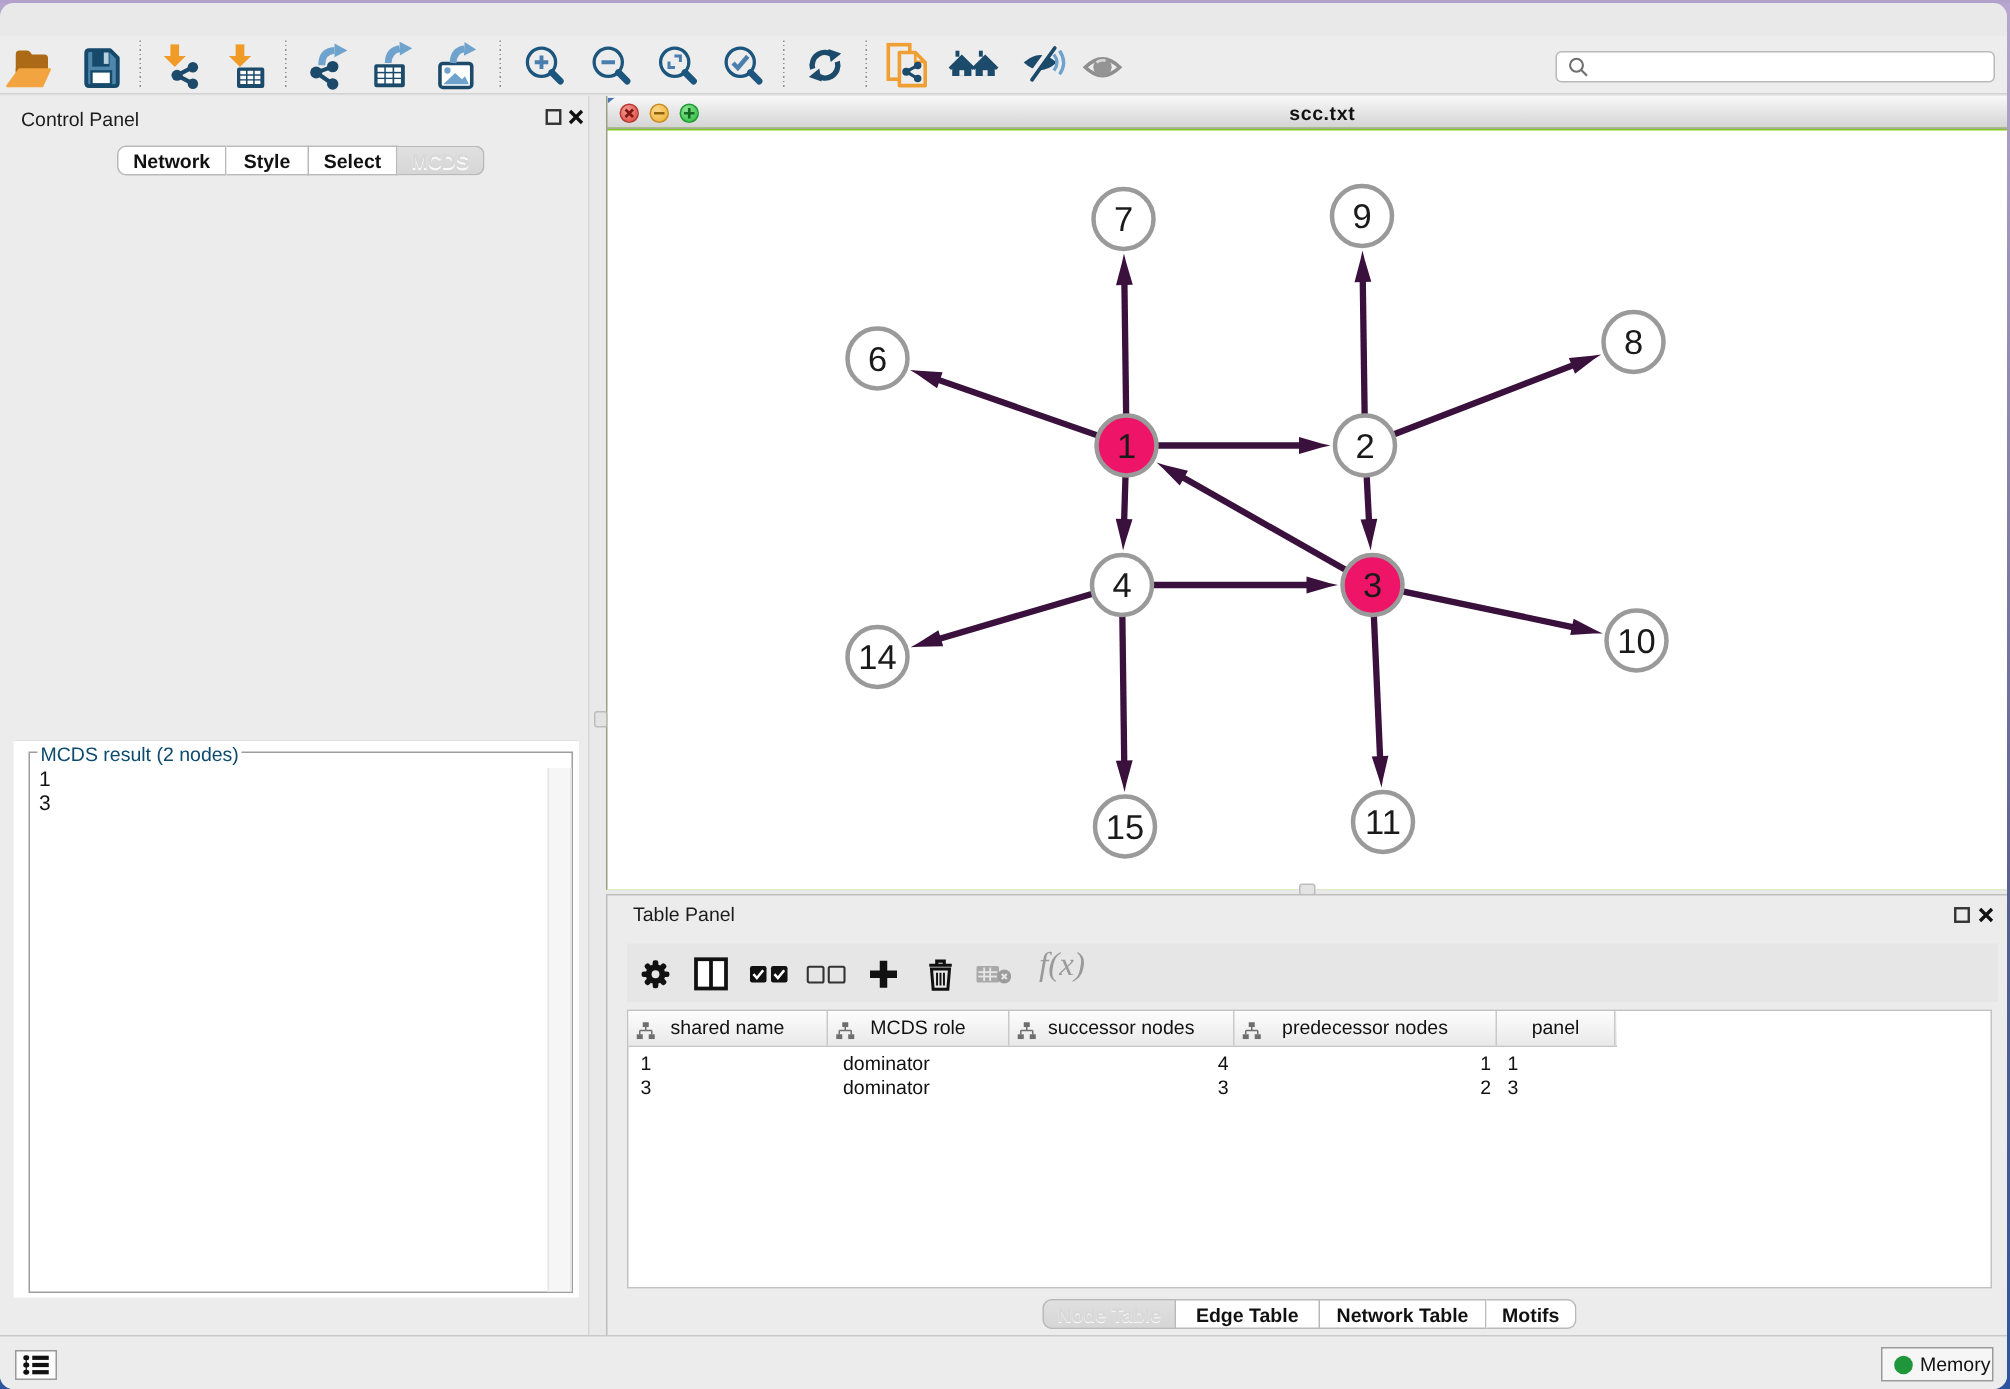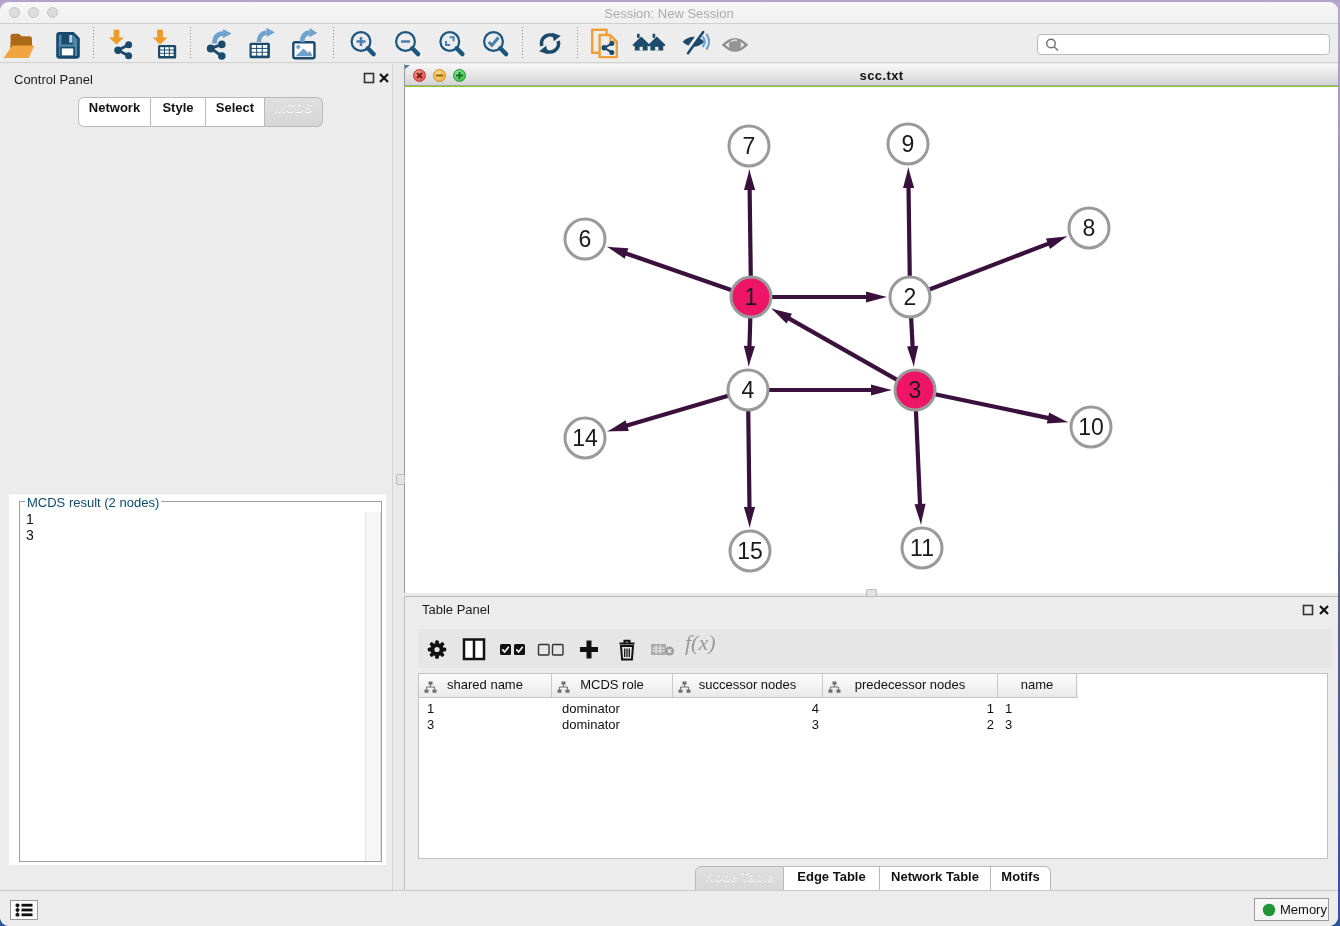--- a/index.html
+++ b/index.html
@@ -9,21 +9,21 @@
 .tl{position:absolute;top:5px;width:11px;height:11px;border-radius:50%;background:#dcdcdc;border:1px solid #c3c3c3;box-sizing:border-box;}
 #wtitle{position:absolute;top:4px;left:0;width:1338px;text-align:center;font-size:13px;color:#ababab;}
 
 #toolbar{position:absolute;left:0;top:22px;width:1338px;height:38px;background:#ededed;border-bottom:1px solid #d2d2d2;}
 .sep{position:absolute;top:3px;height:33px;width:1px;background-image:repeating-linear-gradient(#8f8f8f 0 1px,transparent 1px 3px);}
 #search{position:absolute;left:1037px;top:10px;width:293px;height:21px;background:#fff;border:1px solid #b9b9b9;border-radius:4px;box-sizing:border-box;}
 
 #cpanel{position:absolute;left:0;top:62px;width:392px;height:826px;background:#ececec;border-right:1px solid #d5d5d5;}
 #cptitle{position:absolute;left:14px;top:8px;font-size:13px;color:#1c1c1c;}
 .tabs{position:absolute;height:20px;display:flex;}
-.tab{height:30px;line-height:20px;text-align:center;font-size:13px;font-weight:bold;color:#111;background:#fff;border:1px solid #b9b9b9;border-left:none;box-sizing:border-box;}
+.tab{height:20px;line-height:20px;text-align:center;font-size:13px;font-weight:bold;color:#111;background:#fff;border:1px solid #b9b9b9;border-left:none;box-sizing:border-box;}
 .tab.first{border-left:1px solid #b9b9b9;border-radius:6px 0 0 6px;}
 .tab.last{border-radius:0 6px 6px 0;}
 .tab.sel{background:linear-gradient(#e0e0e0,#d6d6d6);color:#d8d8d8;text-shadow:0 1px 0 #fafafa;}
 #cppane{position:absolute;left:10px;top:53px;width:373px;height:362px;background:linear-gradient(#e0e0e0,#ebebeb 14px);border:1px solid #c6c6c6;box-sizing:border-box;}
 #optlabel{position:absolute;left:0;top:20px;width:371px;text-align:center;font-size:13px;color:#111;}
 #combo{position:absolute;left:34px;top:40px;width:312px;height:24px;background:#fff;border:1px solid #a9a9a9;border-radius:7px;box-sizing:border-box;font-size:13px;line-height:22px;color:#111;padding-left:13px;}
 .btn{position:absolute;height:24px;background:linear-gradient(#ffffff,#f2f2f2);border:1px solid #b3b3b3;border-radius:7px;box-sizing:border-box;font-size:13px;text-align:center;line-height:22px;color:#111;}
 #fieldwrap{position:absolute;left:9px;top:429px;width:377px;height:371px;background:#fff;border-top:1px solid #e2e2e2;}
 #fieldset{position:absolute;left:10px;top:7px;width:363px;height:361px;border:1px solid #9e9e9e;box-sizing:border-box;}
 #fslegend{position:absolute;left:5px;top:-7px;background:#fff;padding:0 2px;font-size:13px;color:#0c4a6e;}
@@ -47,26 +47,20 @@
 #thead{position:absolute;left:0;top:0;width:659px;height:23px;background:linear-gradient(#fdfdfd,#e9e9e9);border-bottom:1px solid #c6c6c6;}
 .th{position:absolute;top:0;height:23px;border-right:1px solid #c9c9c9;box-sizing:border-box;font-size:13px;color:#111;text-align:center;line-height:22px;}
 .td{position:absolute;font-size:13px;color:#111;height:16px;line-height:16px;}
 .btabs{position:absolute;top:269px;height:20px;display:flex;}
 svg{display:block;}
 </style></head>
 <body>
 <div id="topstrip" style="position:absolute;left:0;top:0;width:1340px;height:2px;background:#b3a1cc;z-index:5;"></div>
 <div id="app">
 
-  <div id="titlebar">
-    <div class="tl" style="left:9px;"></div>
-    <div class="tl" style="left:28px;"></div>
-    <div class="tl" style="left:47px;"></div>
-    <div id="wtitle">Session: New Session</div>
-  </div>
 
   <div id="toolbar">
     <div class="sep" style="left:93px;"></div>
       <div class="sep" style="left:190px;"></div>
       <div class="sep" style="left:333px;"></div>
       <div class="sep" style="left:522px;"></div>
       <div class="sep" style="left:577px;"></div>
 
     <div id="icons">
         <svg width="780" height="38" viewBox="0 0 780 38" style="position:absolute;left:0;top:0;">
@@ -333,21 +327,21 @@
         </svg>
       <svg width="30" height="30" viewBox="0 0 30 30" style="position:absolute;left:231px;top:4.5px;">
           <rect x="2" y="10" width="15" height="11" rx="1" fill="#a9a9a9"></rect>
           <rect x="3.2" y="13.5" width="12.6" height="1.2" fill="#e6e6e6"></rect>
           <rect x="3.2" y="16.4" width="12.6" height="1.2" fill="#e6e6e6"></rect>
           <rect x="6.5" y="11" width="1.2" height="9" fill="#e6e6e6"></rect>
           <rect x="10.5" y="11" width="1.2" height="9" fill="#e6e6e6"></rect>
           <circle cx="20.5" cy="17" r="4.6" fill="#9c9c9c"></circle>
           <path d="M18.8 15.3 l3.4 3.4 M22.2 15.3 l-3.4 3.4" stroke="#e6e6e6" stroke-width="1.4"></path>
         </svg>
-      <div style="position:absolute;left:267px;top:1px;width:46px;font-family:'Liberation Serif',serif;font-style:italic;font-size:22px;color:#9a9a9a;">f(x)</div>
+      <div style="position:absolute;left:267px;top:1px;width:46px;font-family:'Liberation Serif',serif;font-style:italic;font-size:22px;color:#9a9a9a;text-align:center;">f(x)</div>
     </div>
     <div id="ttable">
       <div id="thead">
 <div class="th" style="left:0px;width:133px;"><svg width="13" height="13" style="position:absolute;left:5px;top:7px;">
               <rect x="4.5" y="0.5" width="4" height="3.2" fill="#6e6e6e"></rect>
               <rect x="0.5" y="8.5" width="4" height="3.2" fill="#6e6e6e"></rect>
               <rect x="8.5" y="8.5" width="4" height="3.2" fill="#6e6e6e"></rect>
               <path d="M6.5 3.7 V6 M2.5 6 H10.5 M2.5 6 V8.5 M10.5 6 V8.5" fill="none" stroke="#6e6e6e" stroke-width="1"></path>
             </svg><span>shared name</span></div>
 <div class="th" style="left:133px;width:121px;"><svg width="13" height="13" style="position:absolute;left:5px;top:7px;">
@@ -361,21 +355,21 @@
               <rect x="0.5" y="8.5" width="4" height="3.2" fill="#6e6e6e"></rect>
               <rect x="8.5" y="8.5" width="4" height="3.2" fill="#6e6e6e"></rect>
               <path d="M6.5 3.7 V6 M2.5 6 H10.5 M2.5 6 V8.5 M10.5 6 V8.5" fill="none" stroke="#6e6e6e" stroke-width="1"></path>
             </svg><span>successor nodes</span></div>
 <div class="th" style="left:404px;width:175px;"><svg width="13" height="13" style="position:absolute;left:5px;top:7px;">
               <rect x="4.5" y="0.5" width="4" height="3.2" fill="#6e6e6e"></rect>
               <rect x="0.5" y="8.5" width="4" height="3.2" fill="#6e6e6e"></rect>
               <rect x="8.5" y="8.5" width="4" height="3.2" fill="#6e6e6e"></rect>
               <path d="M6.5 3.7 V6 M2.5 6 H10.5 M2.5 6 V8.5 M10.5 6 V8.5" fill="none" stroke="#6e6e6e" stroke-width="1"></path>
             </svg><span>predecessor nodes</span></div>
-<div class="th" style="left:579px;width:79px;"><span>name</span></div>
+<div class="th" style="left:579px;width:79px;"><span>panel</span></div>
 </div>
       <div id="tbody">
 <div class="td" style="left:8px;top:27px;">1</div>
           <div class="td" style="left:143px;top:27px;">dominator</div>
           <div class="td" style="left:254px;width:146px;top:27px;text-align:right;">4</div>
           <div class="td" style="left:404px;width:171px;top:27px;text-align:right;">1</div>
           <div class="td" style="left:586px;top:27px;">1</div>
 <div class="td" style="left:8px;top:43px;">3</div>
           <div class="td" style="left:143px;top:43px;">dominator</div>
           <div class="td" style="left:254px;width:146px;top:43px;text-align:right;">3</div>

